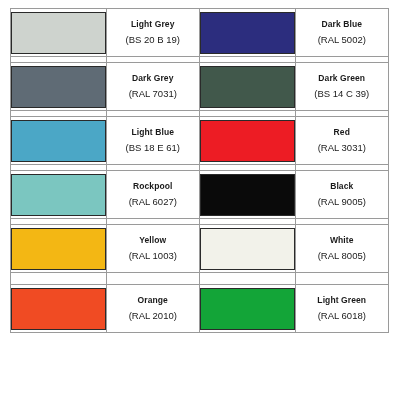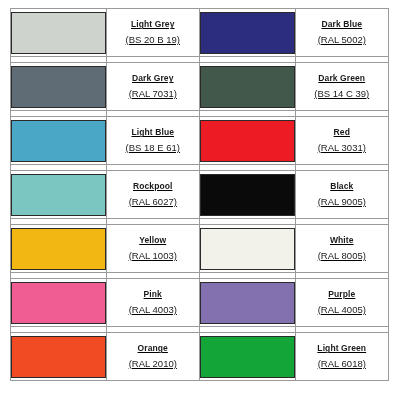--- a/index.html
+++ b/index.html
@@ -41,21 +41,20 @@
     height: 6px;
   }
 
   #swatch-table td {
     padding: 0;
     margin: 0;
     vertical-align: middle;
     border-left: 1px solid #9a9a9a;
     border-right: 1px solid #9a9a9a;
     background: #ffffff;
-    text-decoration: underline;
   }
 
   
   tr.swatch-row > td {
     border-top: 1px solid #9a9a9a;
     border-bottom: 1px solid #9a9a9a;
   }
   tr.gap-row > td {
     border-top: none;
     border-bottom: none;
@@ -208,36 +207,20 @@
             <span class="color-name">White</span>
             <span class="color-code">(RAL 8005)</span>
           </td>
         </tr>
         <tr class="gap-row">
           <td style="border-left-color: rgb(154, 154, 154); border-right-color: rgb(154, 154, 154);"></td>
           <td style="border-left-color: rgb(154, 154, 154); border-right-color: rgb(154, 154, 154);"></td>
           <td style="border-left-color: rgb(154, 154, 154); border-right-color: rgb(154, 154, 154);"></td>
           <td style="border-left-color: rgb(154, 154, 154); border-right-color: rgb(154, 154, 154);"></td>
         </tr>
-        <tr class="swatch-row">
-          <td class="swatch-cell" style="border-color: rgb(154, 154, 154);">
-            <span class="swatch-chip" style="background: rgb(239, 93, 146); border-color: rgb(42, 42, 42);"></span>
-          </td>
-          <td class="label-cell" style="border-color: rgb(154, 154, 154);">
-            <span class="color-name">Pink</span>
-            <span class="color-code">(RAL 4003)</span>
-          </td>
-          <td class="swatch-cell" style="border-color: rgb(154, 154, 154);">
-            <span class="swatch-chip" style="background: rgb(131, 113, 175); border-color: rgb(42, 42, 42);"></span>
-          </td>
-          <td class="label-cell" style="border-color: rgb(154, 154, 154);">
-            <span class="color-name">Purple</span>
-            <span class="color-code">(RAL 4005)</span>
-          </td>
-        </tr>
         <tr class="gap-row">
           <td style="border-left-color: rgb(154, 154, 154); border-right-color: rgb(154, 154, 154);"></td>
           <td style="border-left-color: rgb(154, 154, 154); border-right-color: rgb(154, 154, 154);"></td>
           <td style="border-left-color: rgb(154, 154, 154); border-right-color: rgb(154, 154, 154);"></td>
           <td style="border-left-color: rgb(154, 154, 154); border-right-color: rgb(154, 154, 154);"></td>
         </tr>
         <tr class="swatch-row">
           <td class="swatch-cell" style="border-color: rgb(154, 154, 154);">
             <span class="swatch-chip" style="background: rgb(240, 75, 35); border-color: rgb(42, 42, 42);"></span>
           </td>

